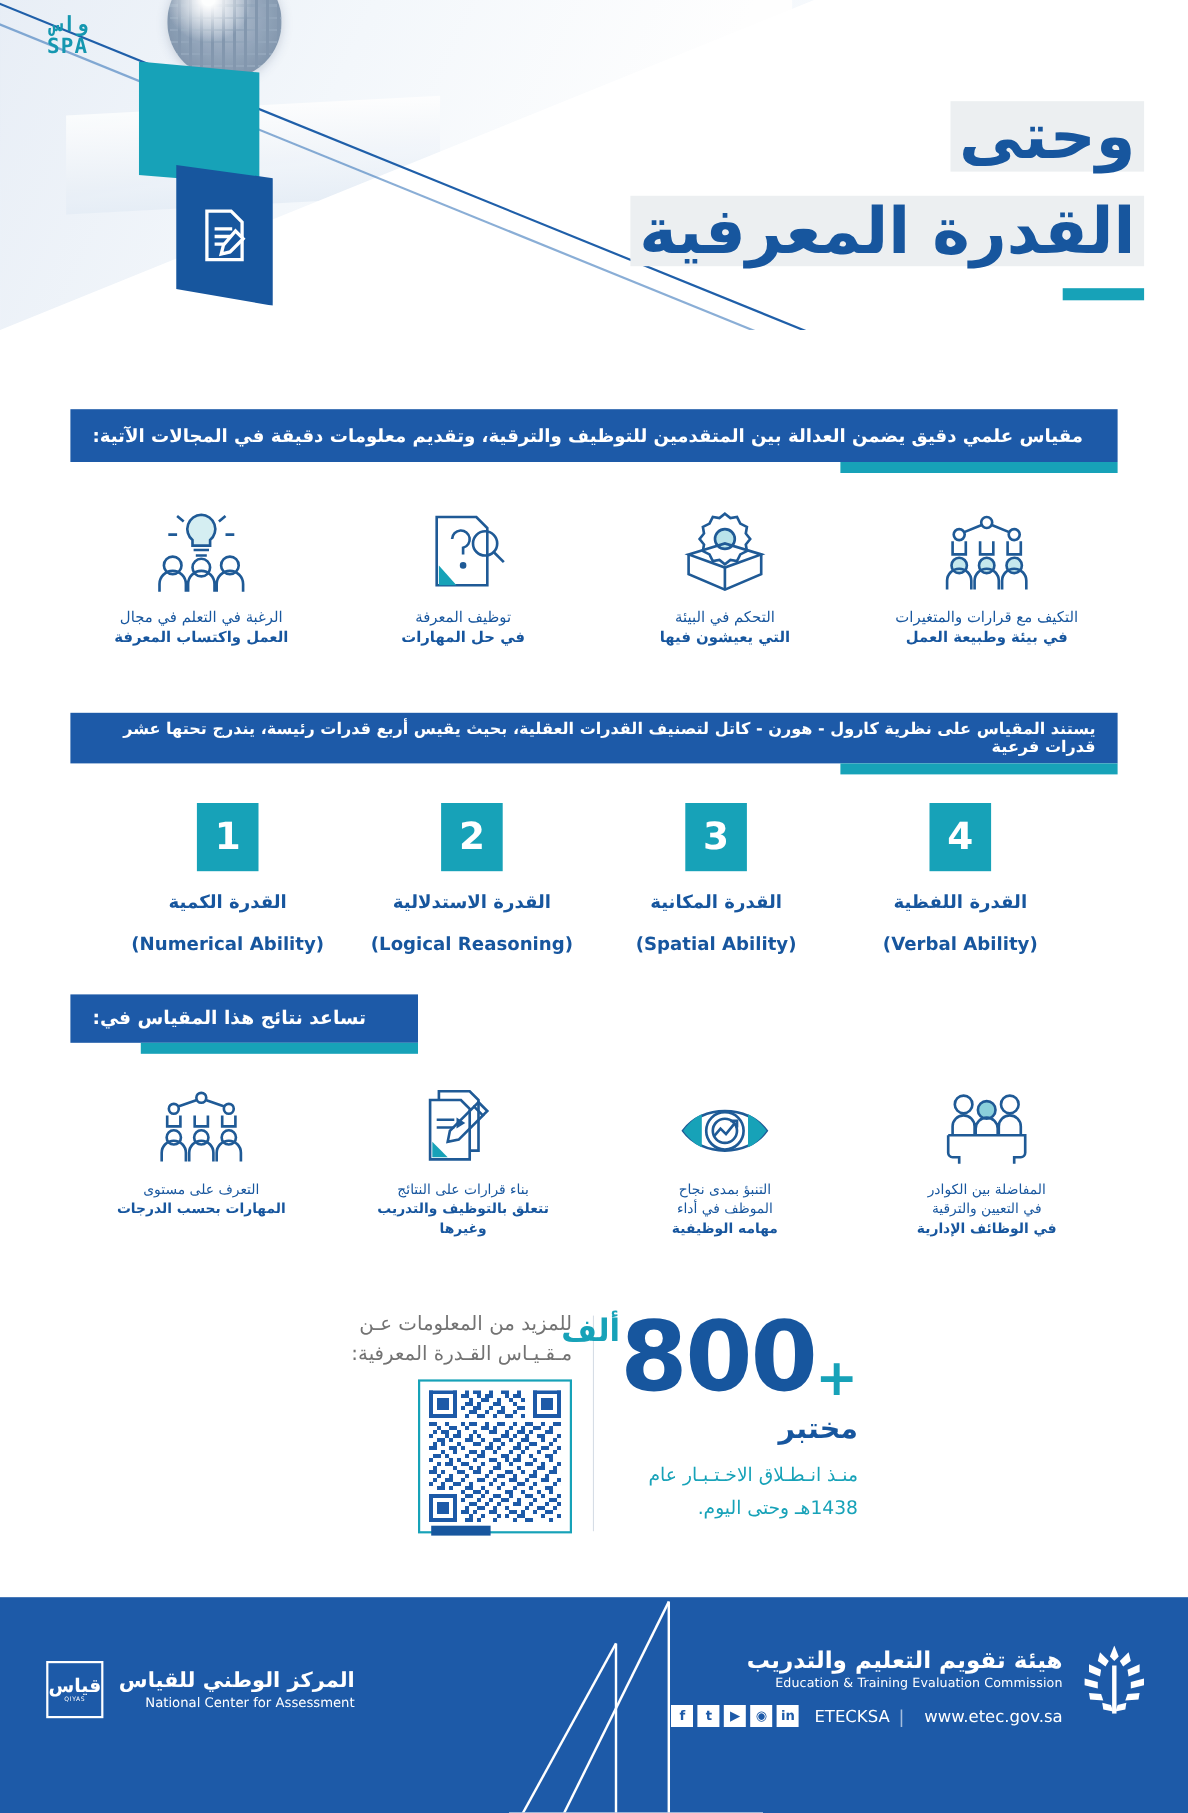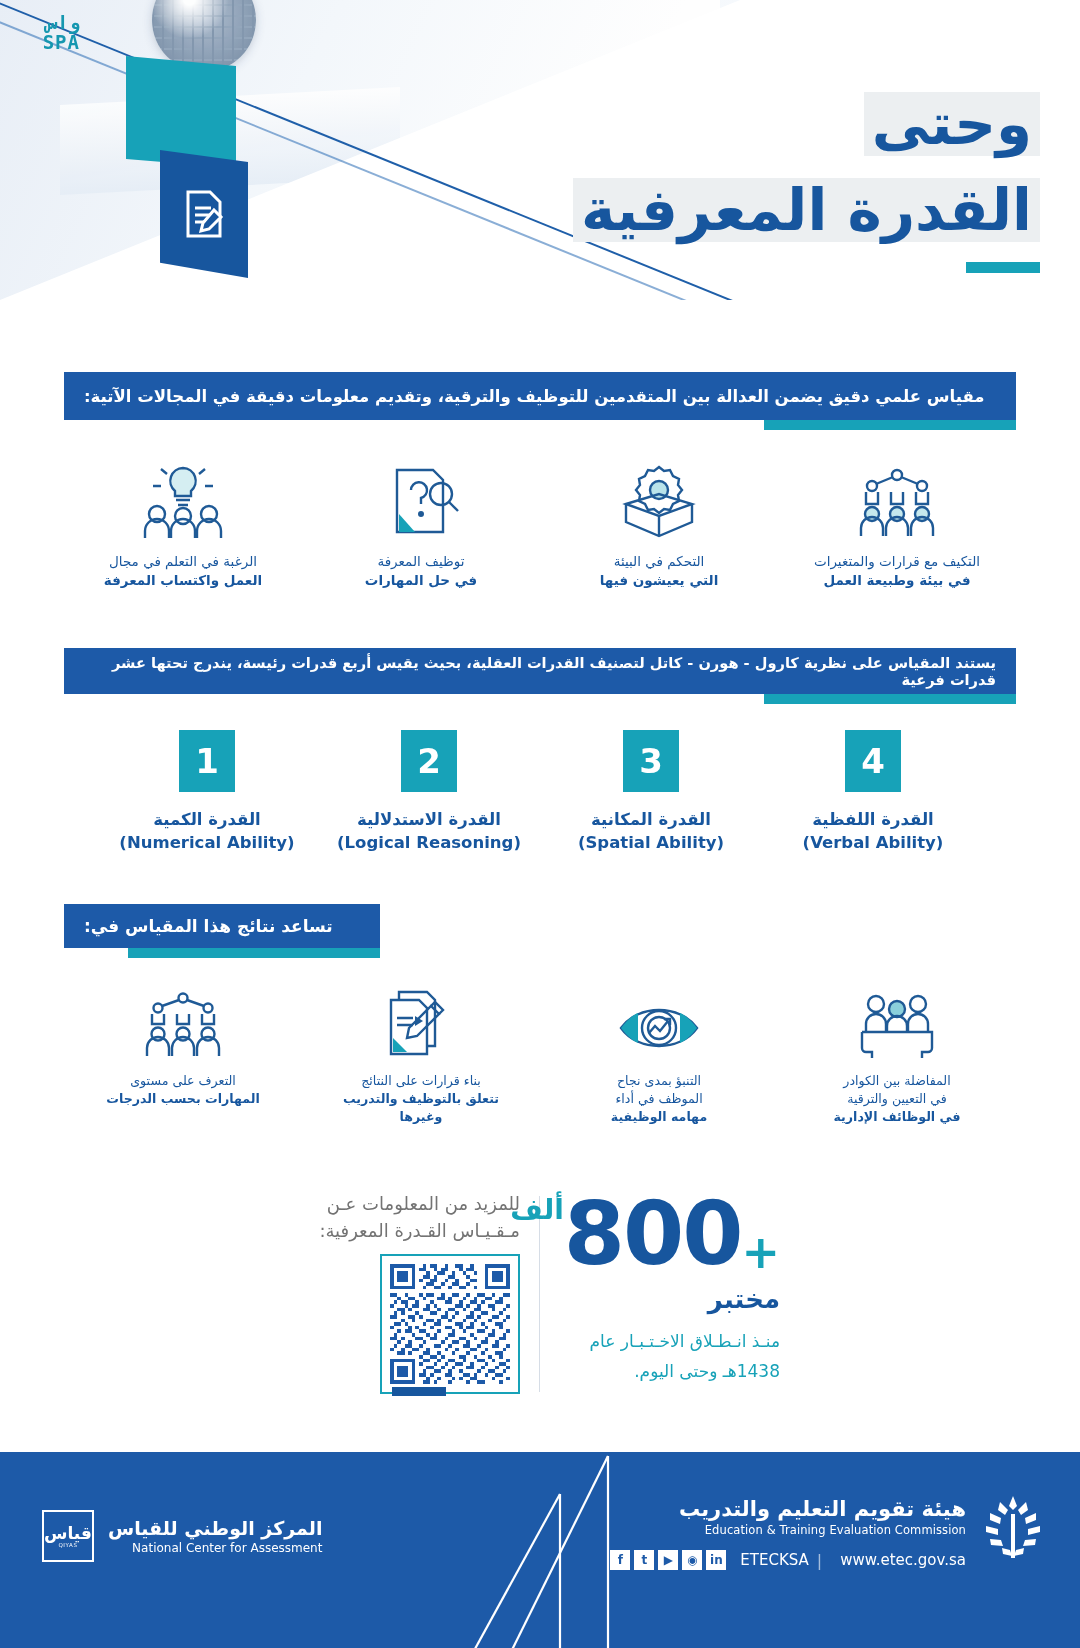--- a/index.html
+++ b/index.html
@@ -144,21 +144,21 @@
 
   
   #numrow { position:absolute; right: 96px; top: 730px; width: 888px; display:flex; direction:rtl; }
   .numcell { flex:1; display:flex; flex-direction:column; align-items:center; }
   .numbox {
     width: 56px; height: 62px; background:#17a2b8; color:#fff;
     display:flex; align-items:center; justify-content:center;
     font-size: 34px; font-weight:700; font-family:"DejaVu Sans","Liberation Sans",sans-serif;
   }
   .numcell .ar { margin-top: 18px; font-size: 16.5px; font-weight:700; color:#17569e; direction:rtl; }
-  .numcell .en { margin-top: 4px; font-size: 16.5px; font-weight:700; color:#17569e; direction:ltr; }
+  .numcell .en { margin-top: 20px; font-size: 16.5px; font-weight:700; color:#17569e; direction:ltr; }
 
   
   #iconrow2 { right: 64px; top: 986px; width: 952px; }
   #iconrow2 .iconcell .glyph { height: 74px; }
   #iconrow2 .iconcell .cap { font-size: 12.6px; line-height: 18px; }
 
   
   .qr-block { position:absolute; right: 560px; top: 1190px; width: 210px; text-align:right; direction:rtl; }
   .qr-block .qr-cap { color:#737373; font-size: 18px; line-height: 27px; font-weight:400; }
   .qr-frame {

